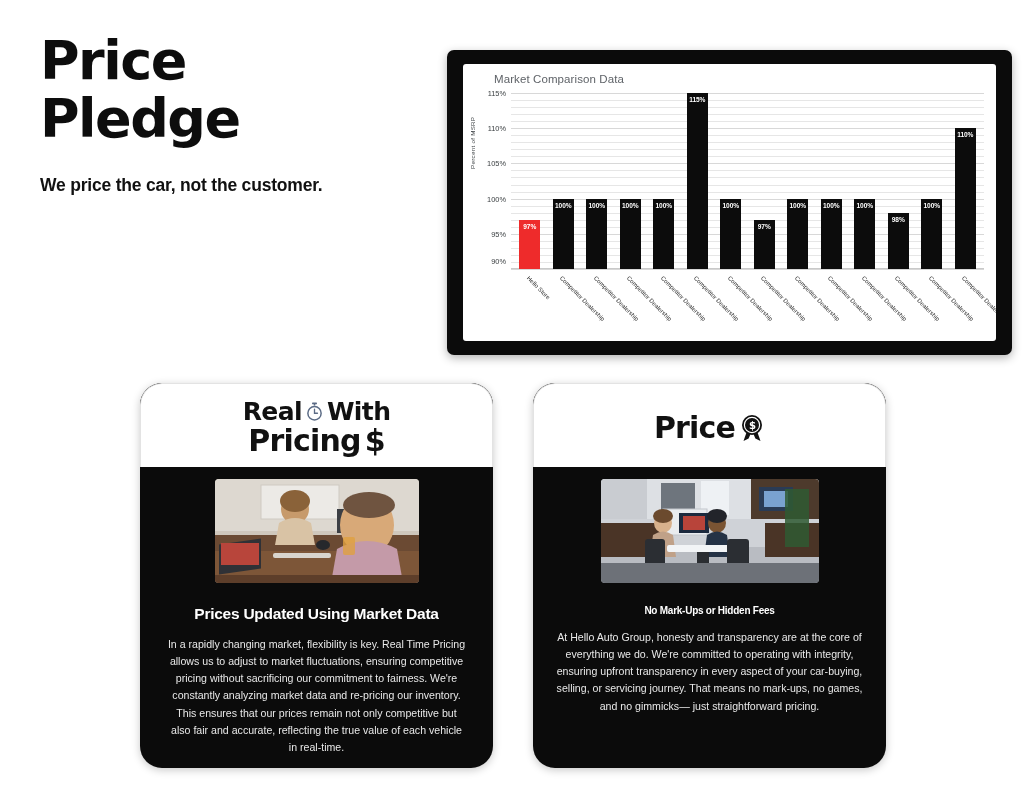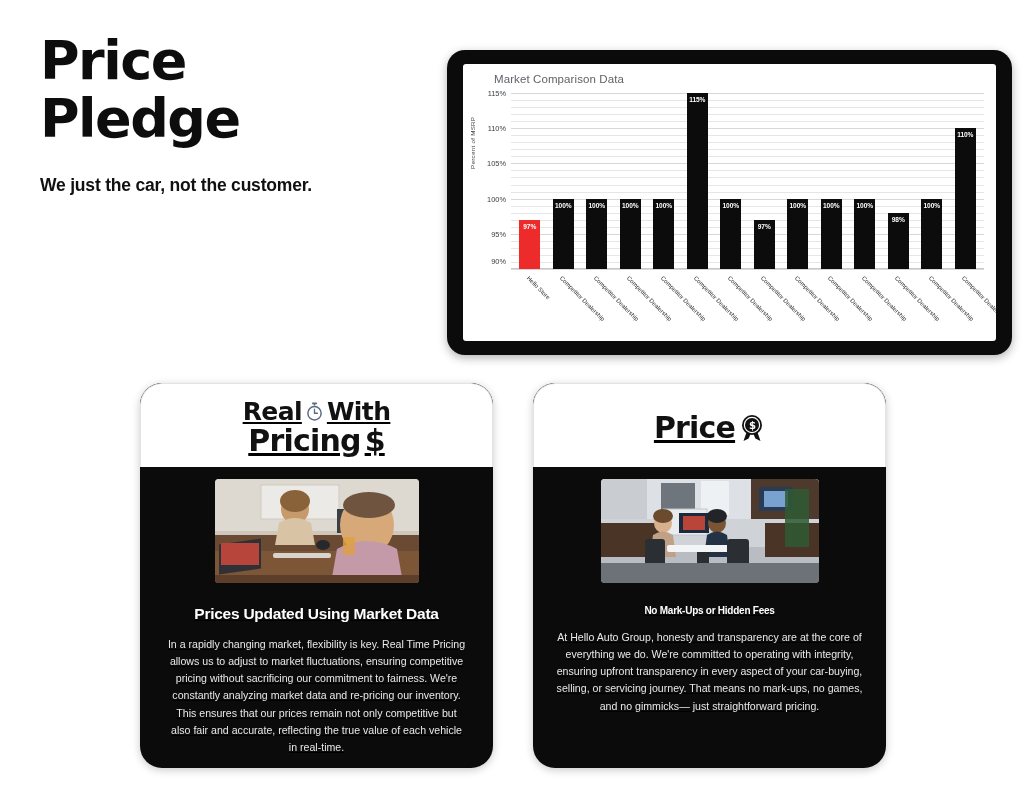--- a/index.html
+++ b/index.html
@@ -32,21 +32,21 @@
     margin-top: 16px;
     font-size: 13.6px; line-height: 1.52; color: #1a1a1a;
     width: 358px;
   }
 
   
   .tablet {
     position: absolute; left: 447px; top: 50px;
     width: 565px; height: 305px;
     background: #0b0b0b;
-    border-radius: 18px;
+    border-radius: 7px;
     padding: 14px 16px;
     box-shadow: 0 3px 10px rgba(0,0,0,0.30);
   }
   .tablet-screen {
     width: 100%; height: 100%;
     background: #ffffff;
     border-radius: 3px;
     position: relative;
     overflow: hidden;
   }
@@ -116,21 +116,20 @@
   }
 
   
   .cards { position: absolute; left: 0; top: 383px; width: 1024px; }
   .card {
     position: absolute; width: 353px; height: 385px;
     border-radius: 22px;
     background: #0b0b0b;
     box-shadow: 0 2px 9px rgba(0,0,0,0.22);
     overflow: hidden;
-    text-decoration: underline;
   }
   .card.left  { left: 140px; }
   .card.right { left: 533px; }
   .card-header {
     background: #ffffff; height: 84px;
     border: 1px solid #e3e3e3; border-bottom: none;
     border-radius: 22px 22px 0 0;
     display: flex; flex-direction: column;
     align-items: center; justify-content: center;
     padding-top: 4px;
@@ -169,21 +168,21 @@
 </head>
 <body>
 
 <div class="page">
 
   <div class="hero">
     <div class="hero-title">
       <div>Price</div>
       <div>Pledge</div>
     </div>
-    <div class="hero-sub">We just the car, not the customer.</div>
+    <div class="hero-sub">We price the car, not the customer.</div>
   </div>
 
   <div class="tablet">
     <div class="tablet-screen">
       <div class="chart-title">Market Comparison Data</div>
       <div class="plot-wrap">
         <div class="ylabel">Percent of MSRP</div>
         <div class="plot" id="plot">
           <div id="gridlines">
               <div class="gridline major" style="top: 176px;"></div>

